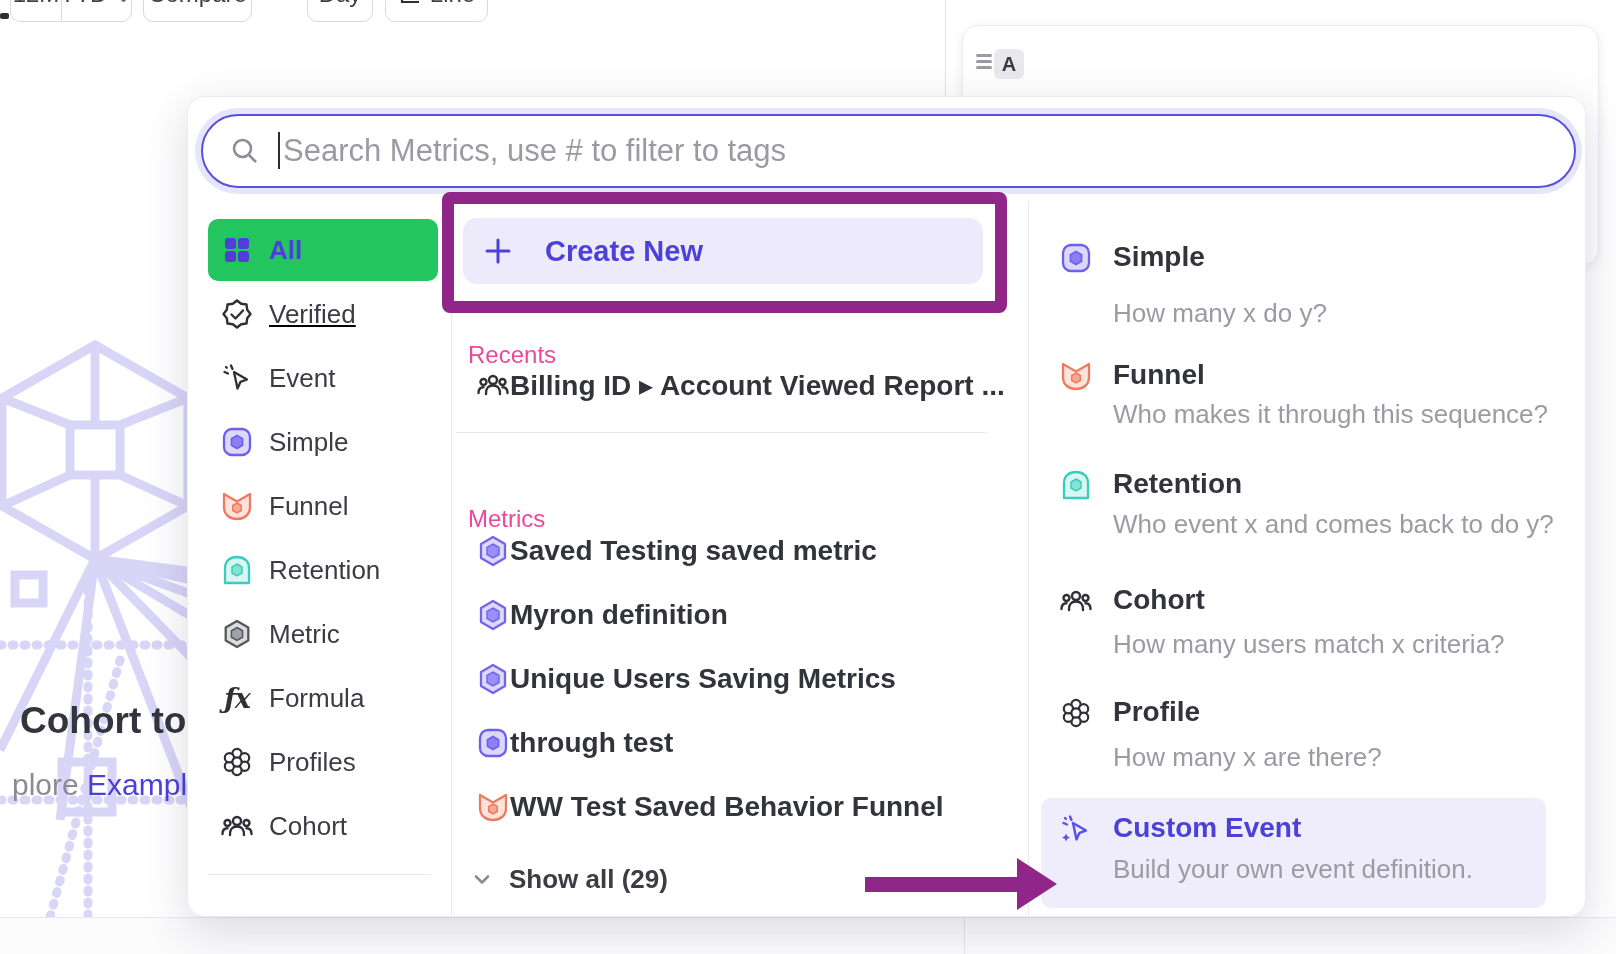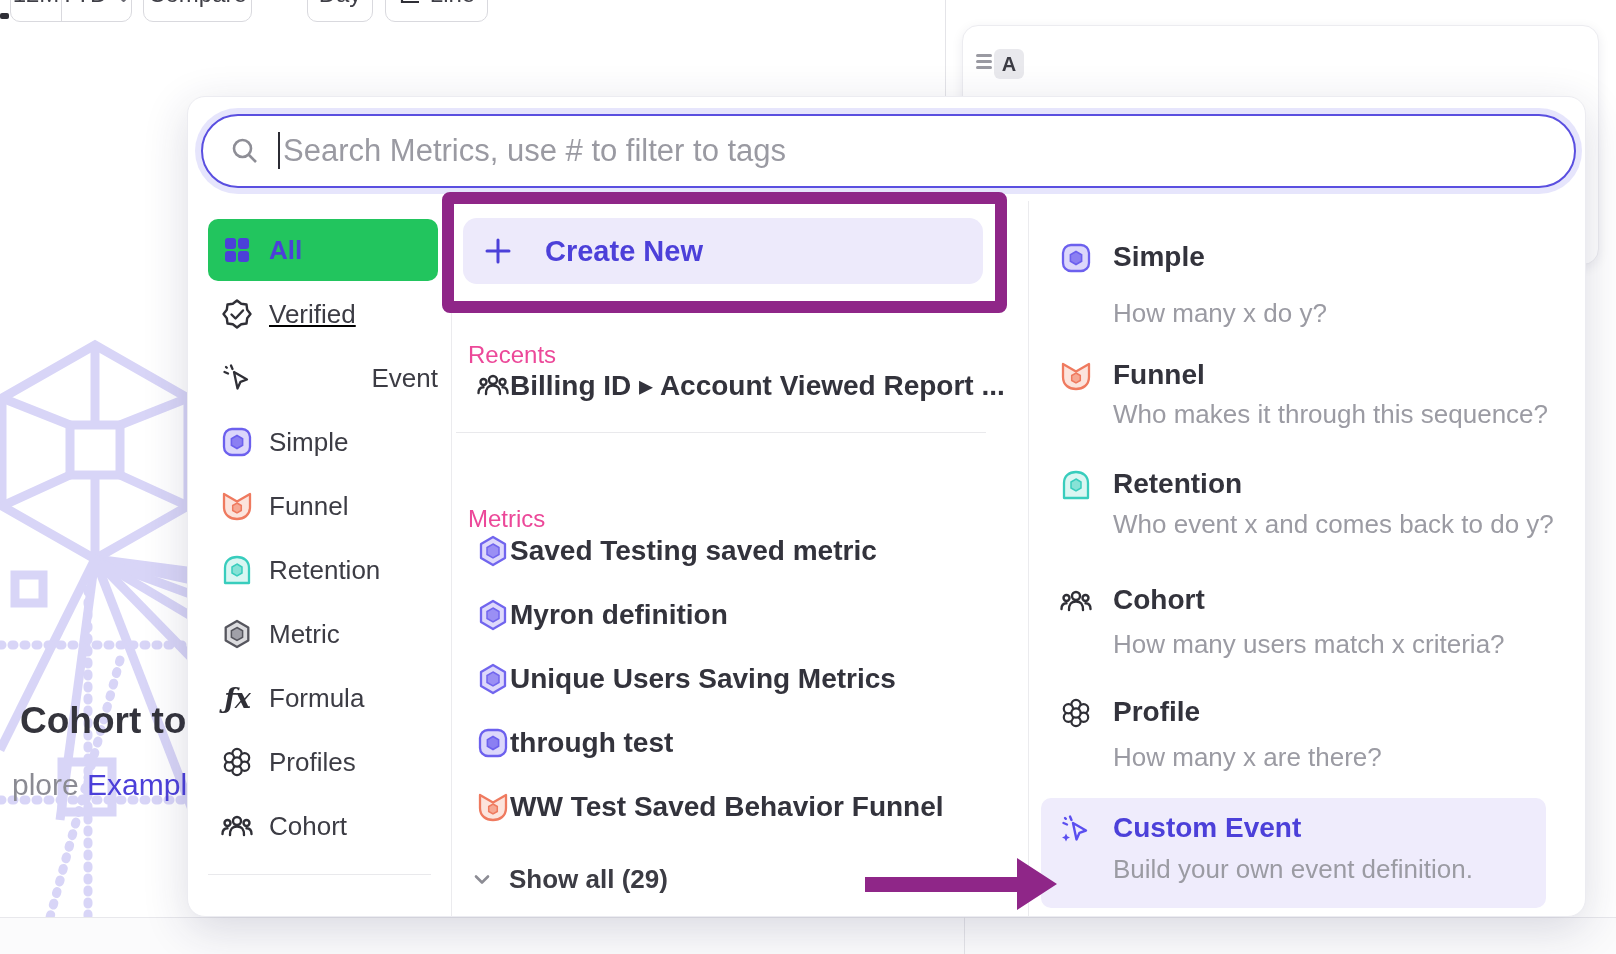--- a/index.html
+++ b/index.html
@@ -187,21 +187,21 @@
       </svg>
       <span class="lbl">All</span>
     </div>
     <div class="side-item" style="top:186px;text-decoration:underline;">
       <svg width="34" height="34" viewBox="0 0 34 34" fill="none" stroke="#2f2f36" stroke-width="2.4" stroke-linejoin="round">
         <polygon points="30.5,17 27.2,21.2 26.5,26.5 21.2,27.2 17,30.5 12.8,27.2 7.5,26.5 6.8,21.2 3.5,17 6.8,12.8 7.5,7.5 12.8,6.8 17,3.5 21.2,6.8 26.5,7.5 27.2,12.8"></polygon>
         <polyline points="11.5,17.5 15.5,21.5 23,13.5" stroke-linecap="round"></polyline>
       </svg>
       <span class="lbl">Verified</span>
     </div>
-    <div class="side-item" style="top:250px;justify-content:space-between;">
+    <div class="side-item" style="top:250px;">
       <svg width="34" height="34" viewBox="0 0 34 34" fill="none" stroke="#2f2f36" stroke-width="2.3" stroke-linecap="round" stroke-linejoin="round">
         <polygon points="14,11 27,18.5 20.5,20.8 17.5,27.5"></polygon>
         <line x1="11" y1="4.5" x2="12.5" y2="8"></line>
           <line x1="4.5" y1="11" x2="8" y2="12.5"></line>
           <line x1="6" y1="6" x2="6.8" y2="6.8"></line>
       </svg>
       <span class="lbl">Event</span>
     </div>
     <div class="side-item" style="top:314px;">
       <svg width="34" height="34" viewBox="0 0 34 34">

